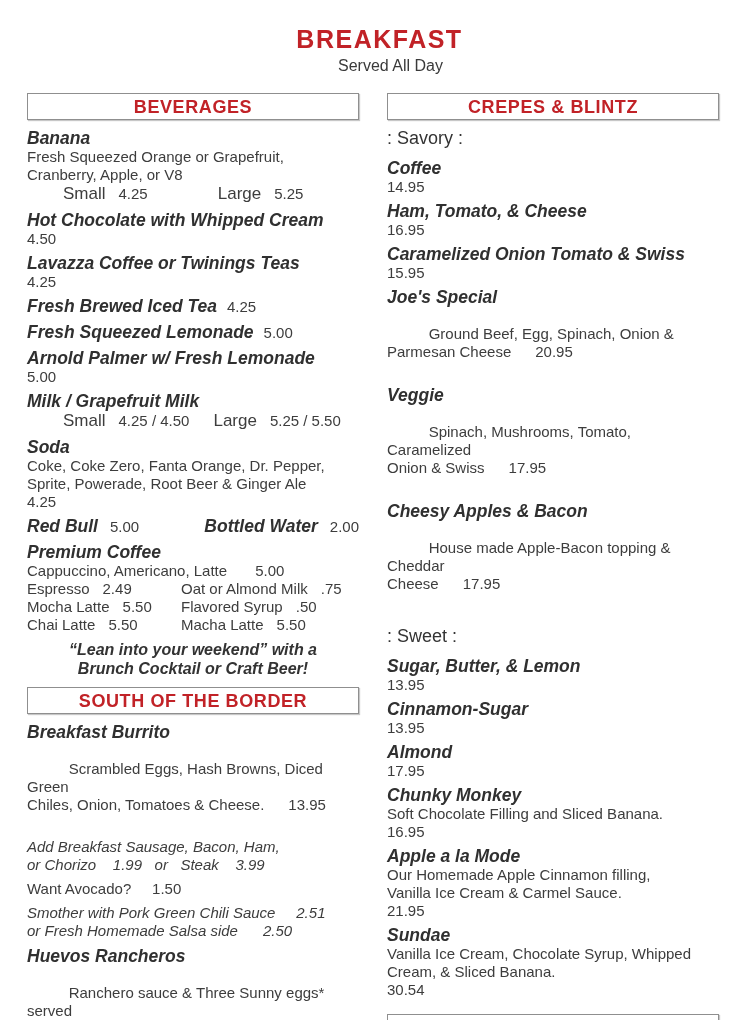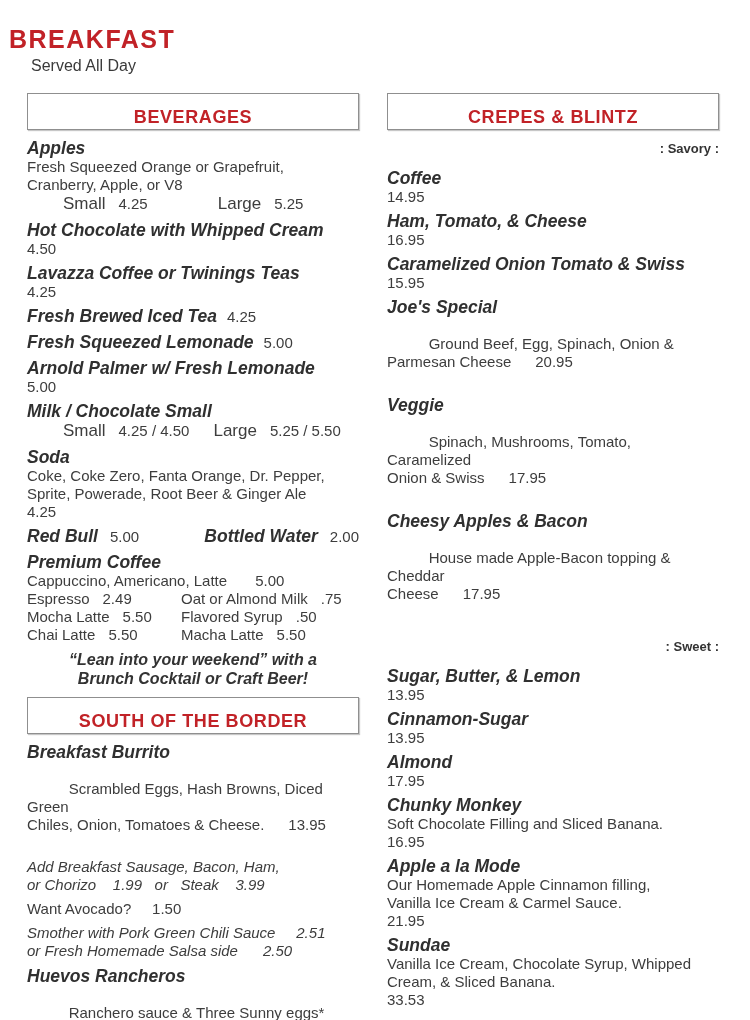--- a/index.html
+++ b/index.html
@@ -1,27 +1,27 @@
 <!DOCTYPE html>
 <html style="--accent: #c12227;"><head>
 <meta charset="utf-8">
 <style>
   :root { --accent:#c12227; --ink:#3d3d3d; --name-ink:#303030; --box-border:#8f8f8f; }
   * { box-sizing:border-box; margin:0; padding:0; }
   body { background:#ffffff; font-family:"Liberation Sans", sans-serif; color:var(--ink); }
   .page { width:750px; height:1020px; background:#fff; overflow:hidden; position:relative; }
 
-  .menu-header { padding-top:25px;padding-left:9px; }
+  .menu-header { text-align:center; padding-top:25px;padding-left:9px; }
   .title { font-size:25px; line-height:29px; font-weight:700; letter-spacing:1.5px; color:var(--accent); }
   .subtitle { font-size:16px; line-height:20px; margin-top:2px; color:#3a3a3a;margin-left:22px; }
 
   .columns { display:flex; gap:28px; padding:0 31px 0 27px; margin-top:17px; }
   .col { flex:1; min-width:0; }
 
-  .sec-box { border:1px solid var(--box-border); box-shadow:1px 1px 1px rgba(0,0,0,.22); text-align:center; padding:13px 0 2px; margin-bottom:8px; background:#fff; }
+  .sec-box { border:1px solid var(--box-border); box-shadow:1px 1px 1px rgba(0,0,0,.22); text-align:center; padding:3px 0 2px; margin-bottom:8px; background:#fff; }
   .sec-box .sec-label { color:var(--accent); font-weight:700; font-size:18px; line-height:20px; letter-spacing:.6px; }
 
   .item { margin-bottom:6px; }
   .iname { font-style:italic; font-weight:700; font-size:17.5px; line-height:20px; color:var(--name-ink); }
   .iname-inline { font-style:italic; font-weight:700; font-size:17.5px; line-height:20px; color:var(--name-ink); }
   .idesc { font-size:15px; line-height:18px; white-space:pre-wrap; }
   .idesc span { white-space:pre-wrap; }
   .iprice { font-size:15px; line-height:17px; }
   .inline-price { font-size:15px; margin-left:10px; }
   .inp { font-size:15px; margin-left:24px; }
@@ -35,21 +35,21 @@
   .dual-row { display:flex; justify-content:space-between; align-items:baseline; margin-bottom:6px;gap:21px; }
   .dual-row .pair .inline-price { margin-left:12px; }
 
   .coffee-row { display:flex; font-size:15px; line-height:18px; }
   .cell2 { margin-left:auto; width:178px; }
   .cprice { margin-left:13px; }
   .cprice.wide { margin-left:28px; }
 
   .quote { text-align:center; font-style:italic; font-weight:700; font-size:16px; line-height:19px; color:#333; white-space:pre-line; margin:4px 0 9px; }
 
-  .subsec { text-align:right; font-weight:700; font-size:13px; line-height:21px; color:#333; margin:2px 0 9px; }
+  .subsec { text-align:left; font-weight:400; font-size:18px; line-height:21px; color:#333; margin:2px 0 9px; }
   .subsec.mt { margin-top:15px; }
 
   .blintz-box { margin-top:16px; }
 </style>
 </head>
 <body>
 
 <div class="page">
 
   <header class="menu-header">
@@ -59,21 +59,21 @@
 
   <div class="columns">
 
     <section class="col">
 
       <div class="sec-box">
         <span class="sec-label">BEVERAGES</span>
       </div>
 
       <div class="item">
-        <div class="iname">Apples</div>
+        <div class="iname">Banana</div>
         <div class="idesc">Fresh Squeezed Orange or Grapefruit,
 Cranberry, Apple, or V8</div>
         <div class="size-row">
           <span class="sz-label">Small</span>
           <span class="sz-price">4.25</span>
           <span class="sz-label gap-lg">Large</span>
           <span class="sz-price">5.25</span>
         </div>
       </div>
 
@@ -94,21 +94,21 @@
       <div class="item">
         <span class="iname-inline">Fresh Squeezed Lemonade</span><span class="inline-price">5.00</span>
       </div>
 
       <div class="item">
         <div class="iname">Arnold Palmer w/ Fresh Lemonade</div>
         <div class="iprice">5.00</div>
       </div>
 
       <div class="item">
-        <div class="iname">Milk / Chocolate Small</div>
+        <div class="iname">Milk / Grapefruit Milk</div>
         <div class="size-row">
           <span class="sz-label">Small</span>
           <span class="sz-price">4.25 / 4.50</span>
           <span class="sz-label gap-sm">Large</span>
           <span class="sz-price">5.25 / 5.50</span>
         </div>
       </div>
 
       <div class="item">
         <div class="iname">Soda</div>
@@ -266,21 +266,21 @@
         <div class="iname">Apple a la Mode</div>
         <div class="idesc">Our Homemade Apple Cinnamon filling,
 Vanilla Ice Cream &amp; Carmel Sauce.</div>
         <div class="iprice">21.95</div>
       </div>
 
       <div class="item">
         <div class="iname">Sundae</div>
         <div class="idesc">Vanilla Ice Cream, Chocolate Syrup, Whipped
 Cream, &amp; Sliced Banana.</div>
-        <div class="iprice">33.53</div>
+        <div class="iprice">30.54</div>
       </div>
 
       <div class="sec-box blintz-box">
         <span class="sec-label">BLINTZ</span>
       </div>
 
     </section>
   </div>
 </div>
 

